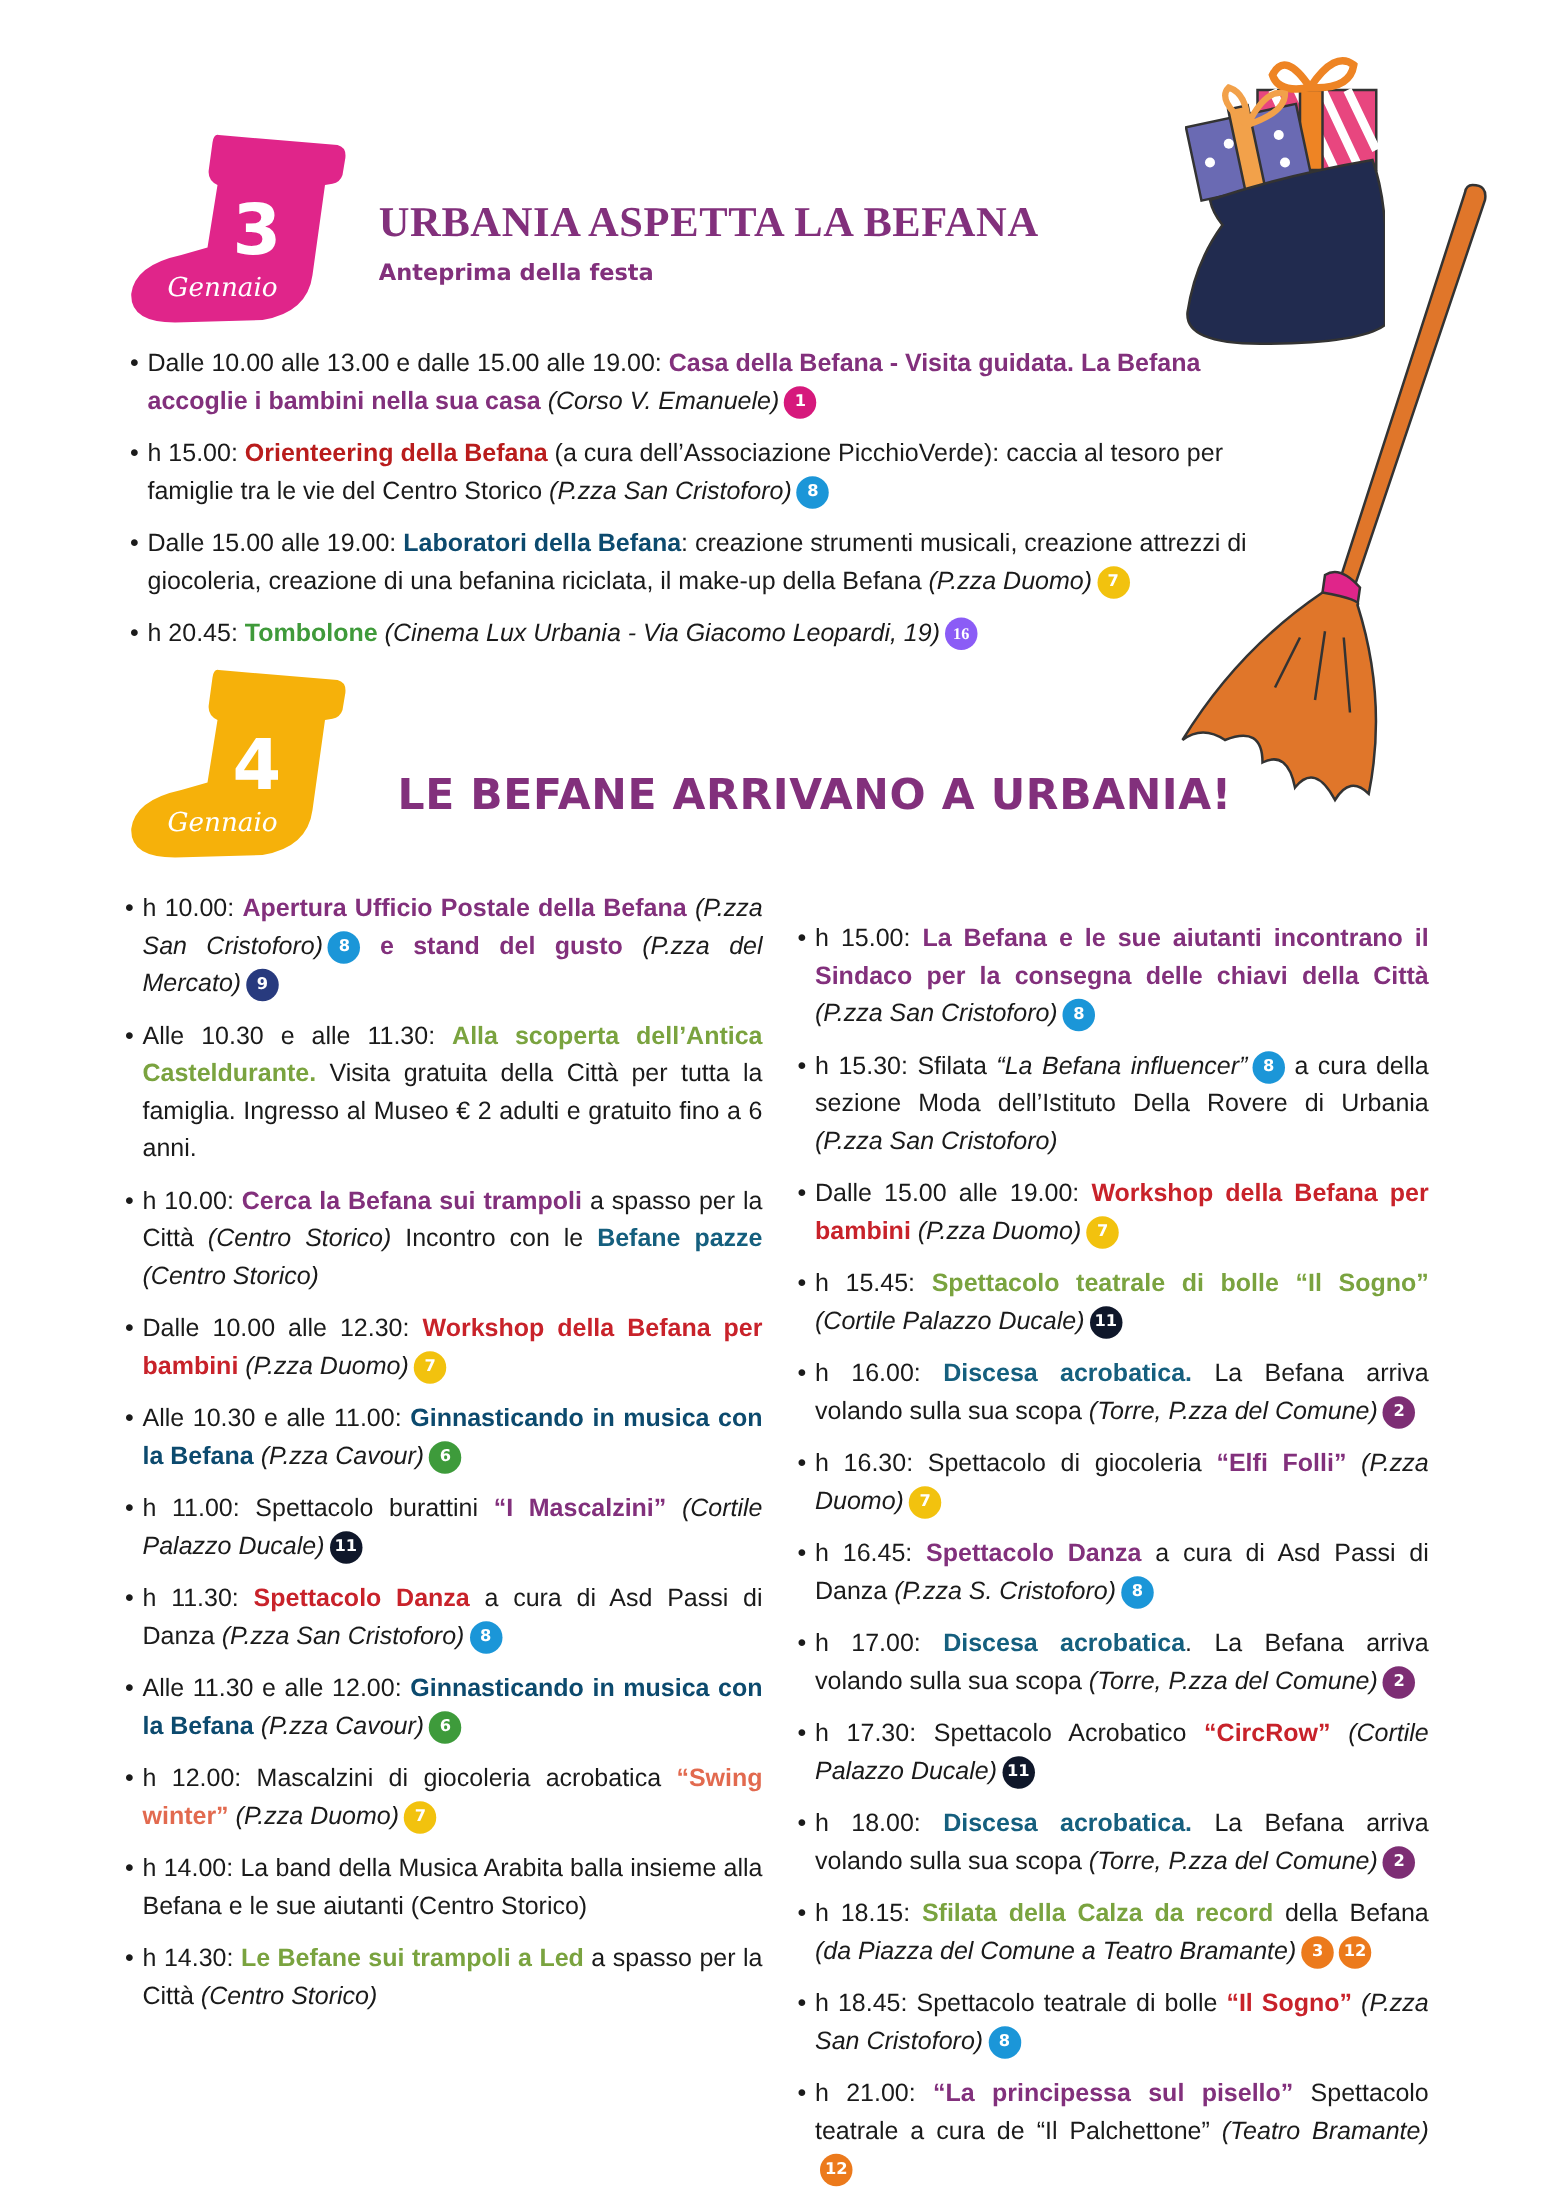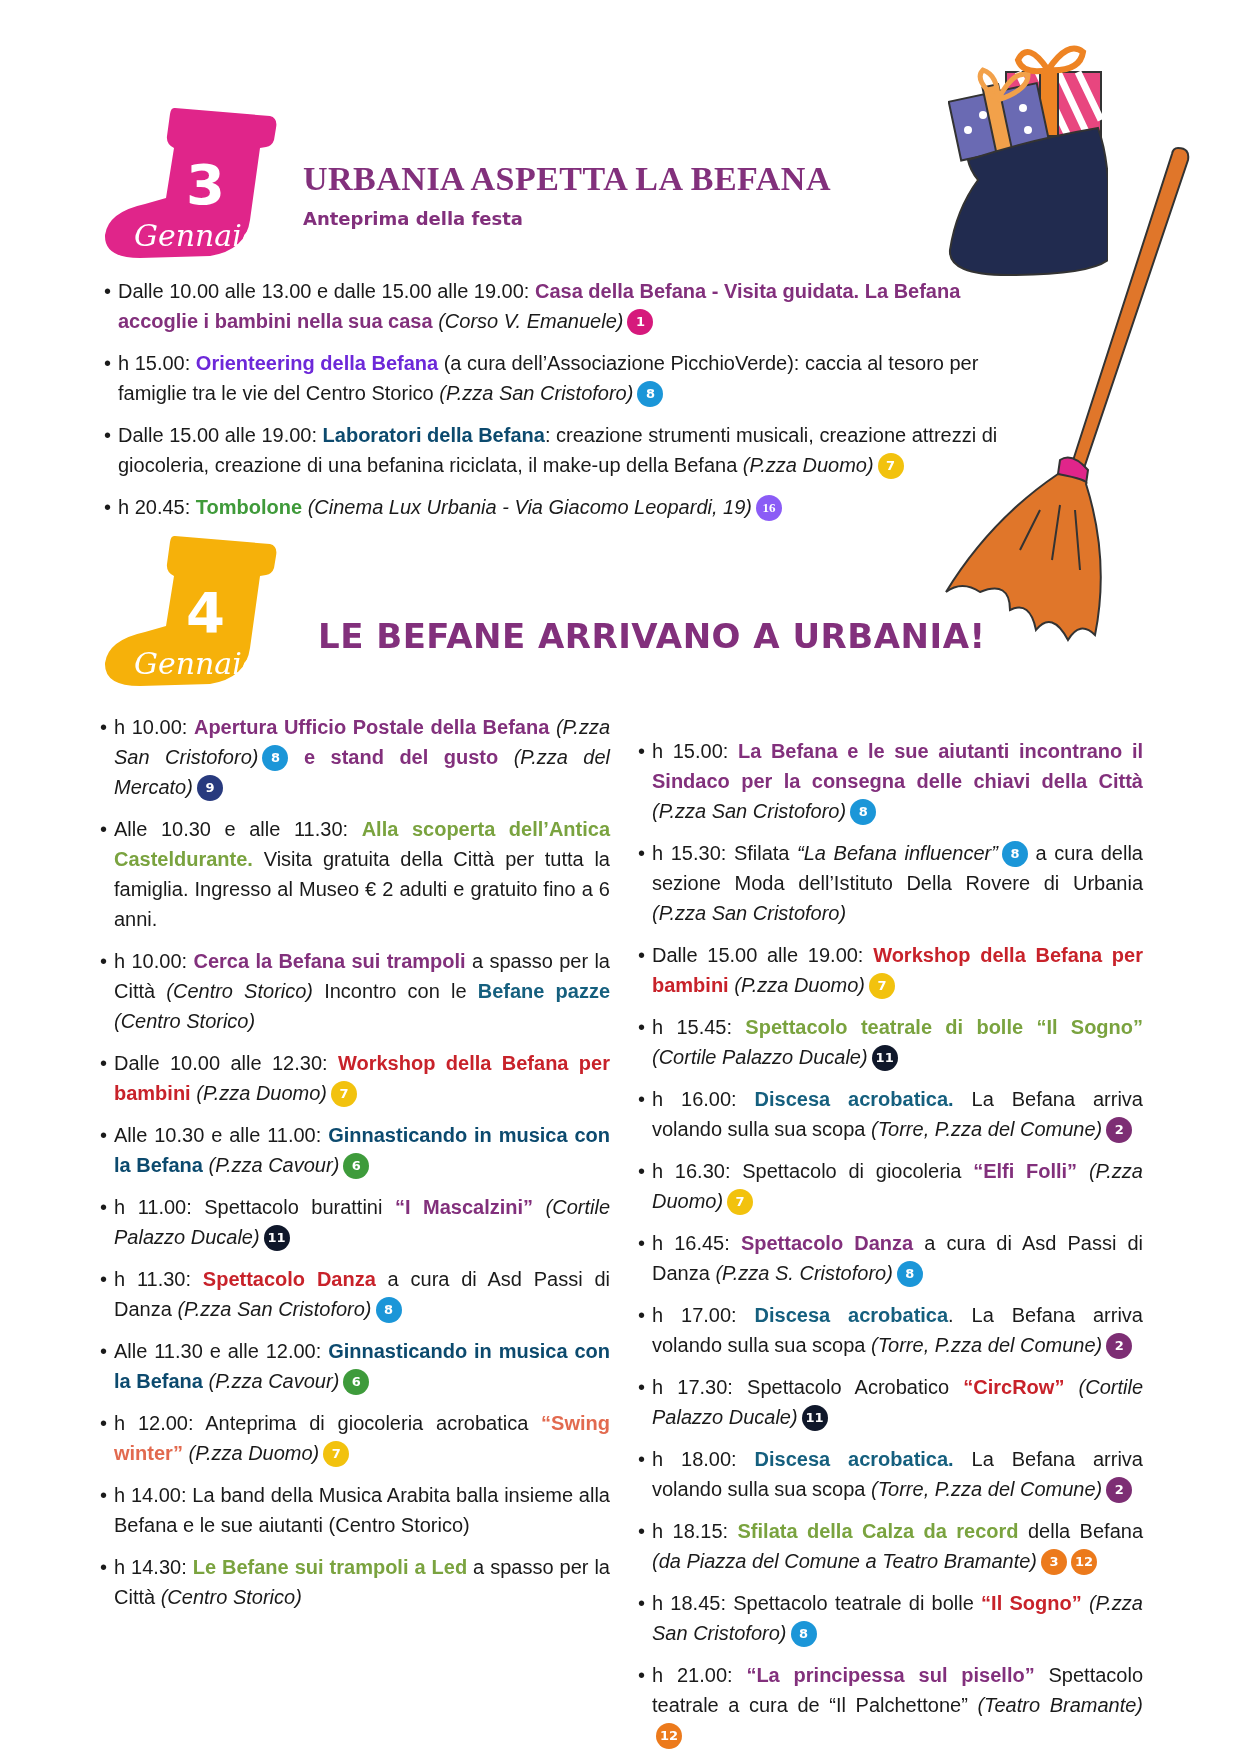--- a/index.html
+++ b/index.html
@@ -1,34 +1,34 @@
 <!DOCTYPE html>
 <html><head>
 <meta charset="utf-8">
 <style>
   * { box-sizing: border-box; margin: 0; padding: 0; }
   html, body { width: 1241px; height: 1754px; background: #ffffff; overflow: hidden; }
   body { position: relative; font-family: "Liberation Sans", "DejaVu Sans", sans-serif; color: #1a1a1a; }
 
   .sock { position: absolute; }
   .sock .num { position: absolute; color: #fff; font-weight: bold; font-size: 56px; font-family: "DejaVu Sans", sans-serif; }
-  .sock .month { position: absolute; color: #fff; font-style: italic; font-size: 30px; font-family: "DejaVu Serif", serif; }
+  .sock .month { position: absolute; color: #fff; font-style: italic; font-size: 21px; font-family: "DejaVu Serif", serif; }
 
   .title { position: absolute; color: #82307c; font-weight: bold; font-family: "DejaVu Sans", sans-serif; letter-spacing: 0.5px; }
   .subtitle { position: absolute; color: #82307c; font-weight: bold; font-size: 18px; font-family: "DejaVu Sans", sans-serif; }
 
   ul.events { list-style: none; position: absolute; }
   ul.events li { position: relative; padding-left: 14px; font-size: 20px; line-height: 30px; margin-bottom: 12px; }
   ul.events li::before { content: "•"; position: absolute; left: 0; top: 0; }
   .hl { font-weight: bold; }
   .loc { font-style: italic; }
   .badge { display: inline-block; width: 26px; height: 26px; border-radius: 50%; color: #fff; font-size: 13px; font-weight: bold; text-align: center; line-height: 26px; vertical-align: 2px; margin-left: 4px; font-family: "DejaVu Sans", sans-serif; }
 
   .c-purple { color: #82307c; }
-  .c-orange { color: #6d28d9; text-align: center; }
+  .c-orange { color: #b91c1c; text-align: center; }
   .c-salmon { color: #e26a4f; }
   .c-pink { color: #0c4a6e; }
   .c-green { color: #3f9a3a; }
   .c-olive { color: #7aa33f; }
   .c-teal { color: #155f7e; }
   .c-red { color: #c8222a; }
 
   .b-pink { background: #d6197c; }
   .b-blue { background: #1b96d8; }
   .b-yellow { background: #f2c20e; }
@@ -102,21 +102,21 @@
 
 <ul class="events" id="col-left">
     <li><span>h 10.00: </span><span class="hl c-purple">Apertura Ufficio Postale della Befana</span><span> </span><span class="loc">(P.zza San Cristoforo)</span><span class="badge b-blue">8</span><span class="hl c-purple"> e stand del gusto</span><span class="loc"> (P.zza del Mercato)</span><span class="badge b-darkblue">9</span></li>
     <li><span>Alle 10.30 e alle 11.30: </span><span class="hl c-olive">Alla scoperta dell’Antica Casteldurante.</span><span> Visita gratuita della Città per tutta la famiglia. Ingresso al Museo € 2 adulti e gratuito fino a 6 anni.</span></li>
     <li><span>h 10.00: </span><span class="hl c-purple">Cerca la Befana sui trampoli</span><span> a spasso per la Città </span><span class="loc">(Centro Storico)</span><span> Incontro con le </span><span class="hl c-teal">Befane pazze</span><span class="loc"> (Centro Storico)</span></li>
     <li><span>Dalle 10.00 alle 12.30: </span><span class="hl c-red">Workshop della Befana per bambini</span><span> </span><span class="loc">(P.zza Duomo)</span><span class="badge b-yellow">7</span></li>
     <li><span>Alle 10.30 e alle 11.00: </span><span class="hl c-pink">Ginnasticando in musica con la Befana</span><span> </span><span class="loc">(P.zza Cavour)</span><span class="badge b-green">6</span></li>
     <li><span>h 11.00: Spettacolo burattini </span><span class="hl c-purple">“I Mascalzini”</span><span> </span><span class="loc">(Cortile Palazzo Ducale)</span><span class="badge b-red">11</span></li>
     <li><span>h 11.30: </span><span class="hl c-red">Spettacolo Danza</span><span> a cura di Asd Passi di Danza </span><span class="loc">(P.zza San Cristoforo)</span><span class="badge b-blue">8</span></li>
     <li><span>Alle 11.30 e alle 12.00: </span><span class="hl c-pink">Ginnasticando in musica con la Befana</span><span> </span><span class="loc">(P.zza Cavour)</span><span class="badge b-green">6</span></li>
-    <li><span>h 12.00: Anteprima di giocoleria acrobatica </span><span class="hl c-salmon">“Swing winter”</span><span> </span><span class="loc">(P.zza Duomo)</span><span class="badge b-yellow">7</span></li>
+    <li><span>h 12.00: Mascalzini di giocoleria acrobatica </span><span class="hl c-salmon">“Swing winter”</span><span> </span><span class="loc">(P.zza Duomo)</span><span class="badge b-yellow">7</span></li>
     <li><span>h 14.00: La band della Musica Arabita balla insieme alla Befana e le sue aiutanti (Centro Storico)</span></li>
     <li><span>h 14.30: </span><span class="hl c-olive">Le Befane sui trampoli a Led</span><span> a spasso per la Città </span><span class="loc">(Centro Storico)</span></li>
   </ul>
 <ul class="events" id="col-right">
     <li><span>h 15.00: </span><span class="hl c-purple">La Befana e le sue aiutanti incontrano il Sindaco per la consegna delle chiavi della Città</span><span> </span><span class="loc">(P.zza San Cristoforo)</span><span class="badge b-blue">8</span></li>
     <li><span>h 15.30: Sfilata </span><span class="loc">“La Befana influencer”</span><span class="badge b-blue">8</span><span> a cura della sezione Moda dell’Istituto Della Rovere di Urbania </span><span class="loc">(P.zza San Cristoforo)</span></li>
     <li><span>Dalle 15.00 alle 19.00: </span><span class="hl c-red">Workshop della Befana per bambini</span><span> </span><span class="loc">(P.zza Duomo)</span><span class="badge b-yellow">7</span></li>
     <li><span>h 15.45: </span><span class="hl c-olive">Spettacolo teatrale di bolle “Il Sogno”</span><span> </span><span class="loc">(Cortile Palazzo Ducale)</span><span class="badge b-red">11</span></li>
     <li><span>h 16.00: </span><span class="hl c-teal">Discesa acrobatica.</span><span> La Befana arriva volando sulla sua scopa </span><span class="loc">(Torre, P.zza del Comune)</span><span class="badge b-plum">2</span></li>
     <li><span>h 16.30: Spettacolo di giocoleria </span><span class="hl c-purple">“Elfi Folli”</span><span> </span><span class="loc">(P.zza Duomo)</span><span class="badge b-yellow">7</span></li>

